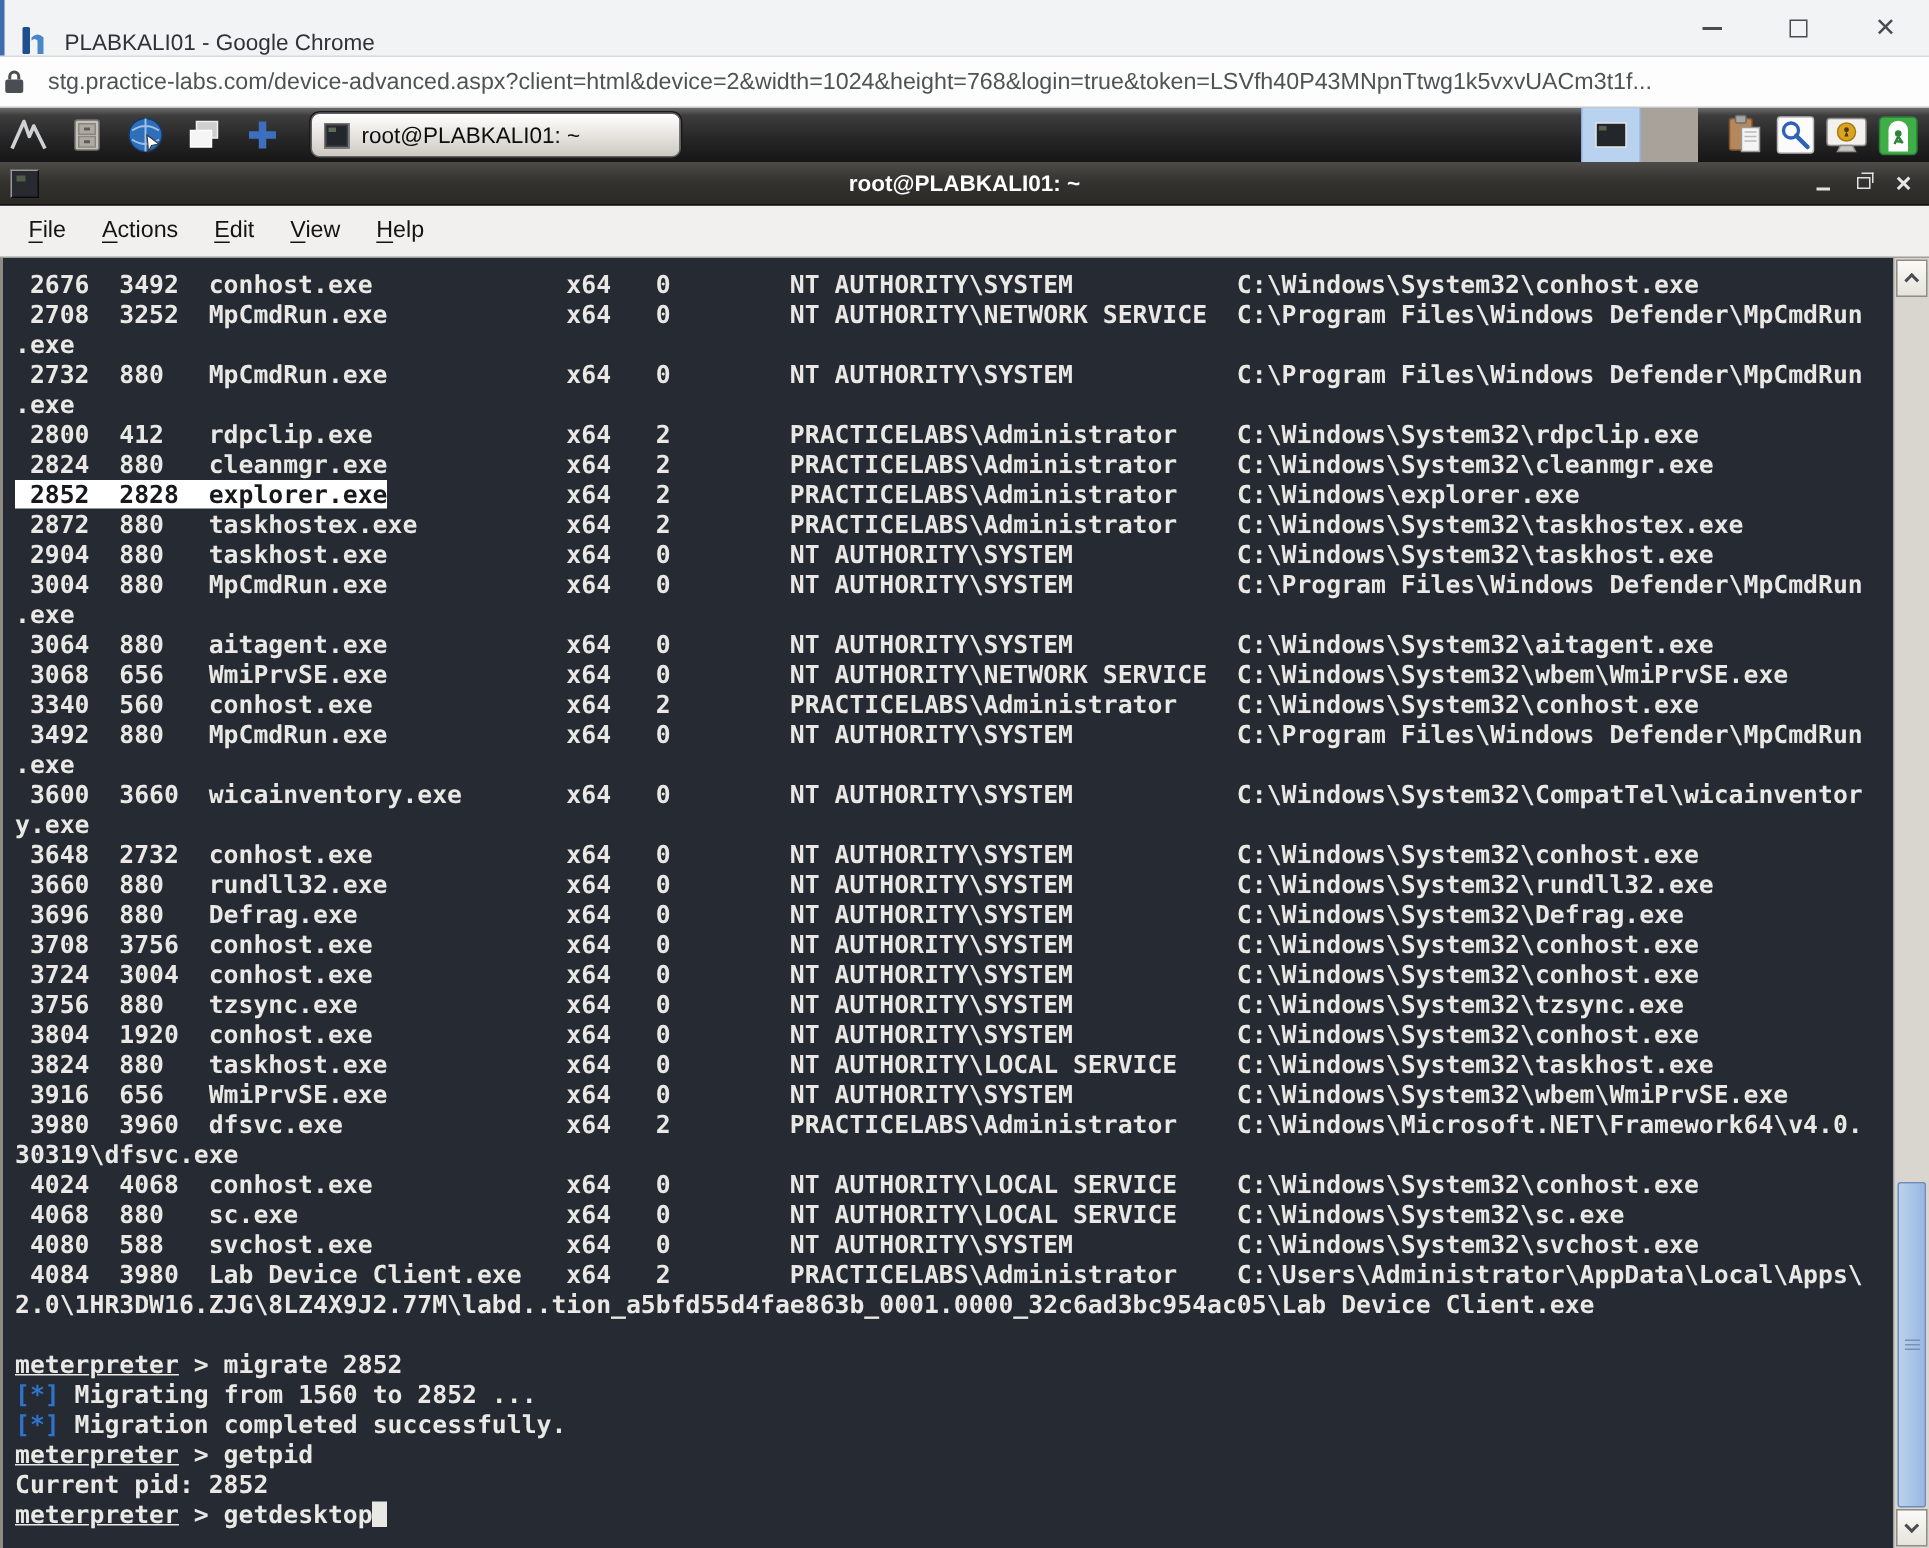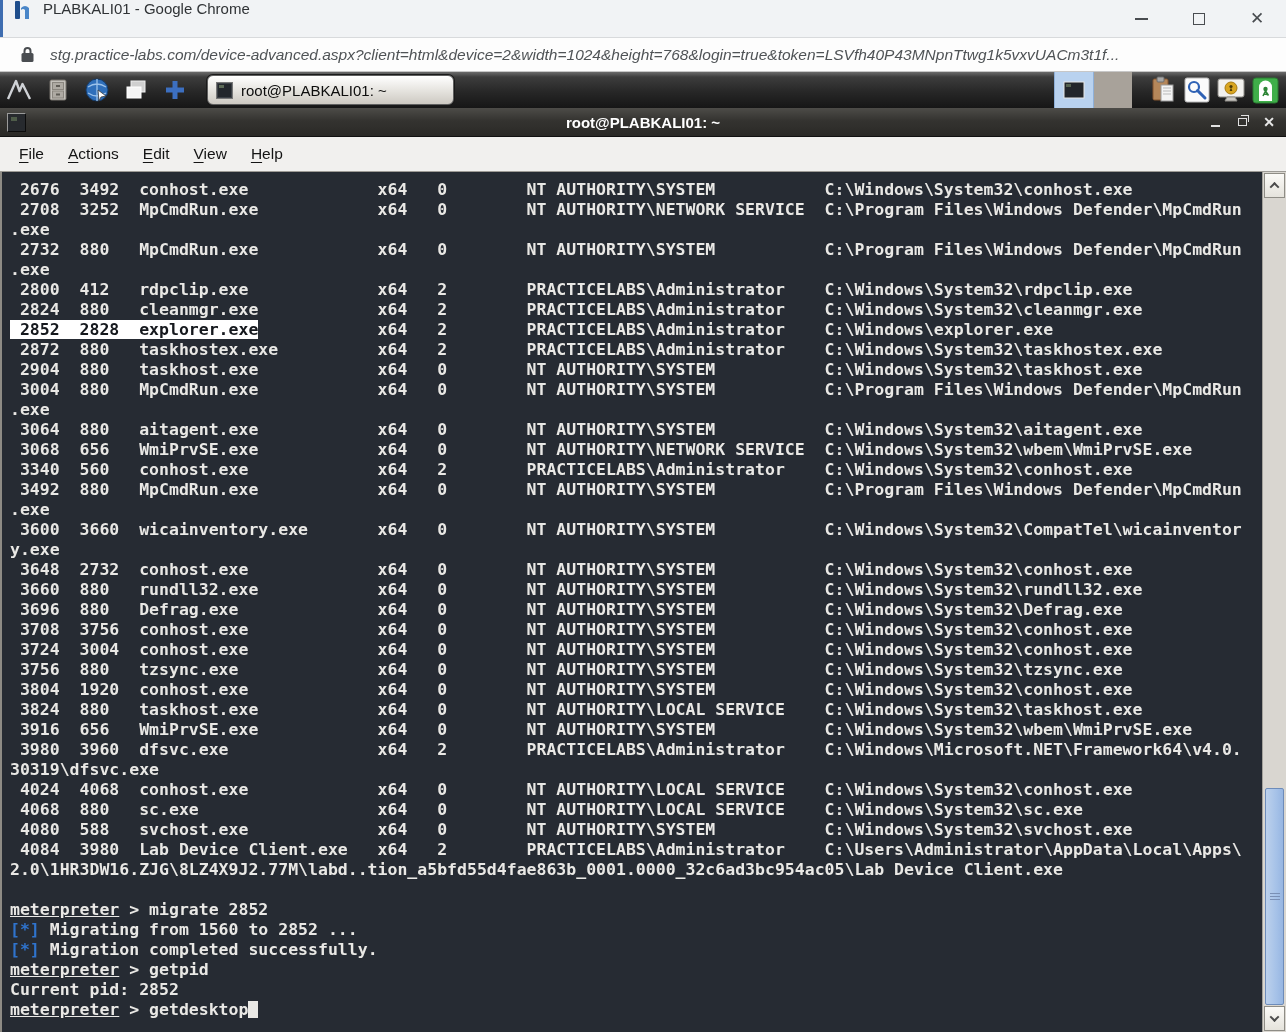--- a/index.html
+++ b/index.html
@@ -4,36 +4,36 @@
 <style>
   * { box-sizing: border-box; }
   html,body { margin:0; padding:0; }
   body {
     width:1286px; height:1032px; overflow:hidden; position:relative;
     font-family:"Liberation Sans", sans-serif; background:#000;
   }
 
   
   .chrome-titlebar {
-    height:38px; background:#f1f3f5; display:flex; align-items:flex-start;
+    height:38px; background:#f1f3f5; display:flex; align-items:flex-end;
     padding:0 0 0 10px; position:relative; border-bottom:1px solid #d8dadc;
   }
   .chrome-titlebar .blue-edge { position:absolute; left:0; top:0; bottom:0; width:3px; background:#3e6db0; }
   .favicon { width:18px; height:20px; margin-left:4px; }
   .chrome-title { font-size:15px; color:#303336; margin-left:11px; }
   .win-controls { margin-left:auto; display:flex; height:100%; }
   .win-btn { width:58px; height:100%; display:flex; align-items:center; justify-content:center; cursor:default; }
   .glyph-min { width:13px; height:0; border-top:2px solid #494c50; }
   .glyph-max { width:12px; height:12px; border:1.6px solid #494c50; }
   .glyph-close { font-size:17px; color:#494c50; line-height:1; }
 
   
   .url-row {
     height:34px; background:#fdfdfd; border-bottom:1px solid #c7c7c7;
-    display:flex; align-items:center; padding:0 20px;font-style:italic;
+    display:flex; align-items:center; padding:0 2px;
   }
   .url-text { font-size:15.5px; color:#4f5356; margin-left:15px; white-space:nowrap; overflow:hidden; }
 
   
   .taskbar {
     height:36px; display:flex; align-items:center; padding:0 4px; gap:9px;
     background:linear-gradient(180deg,#6b6b6b 0%,#3d3d3d 14%,#272727 55%,#161616 100%);
   }
   .tb-icon { width:30px; height:30px; display:flex; align-items:center; justify-content:center; }
   .task-button {

